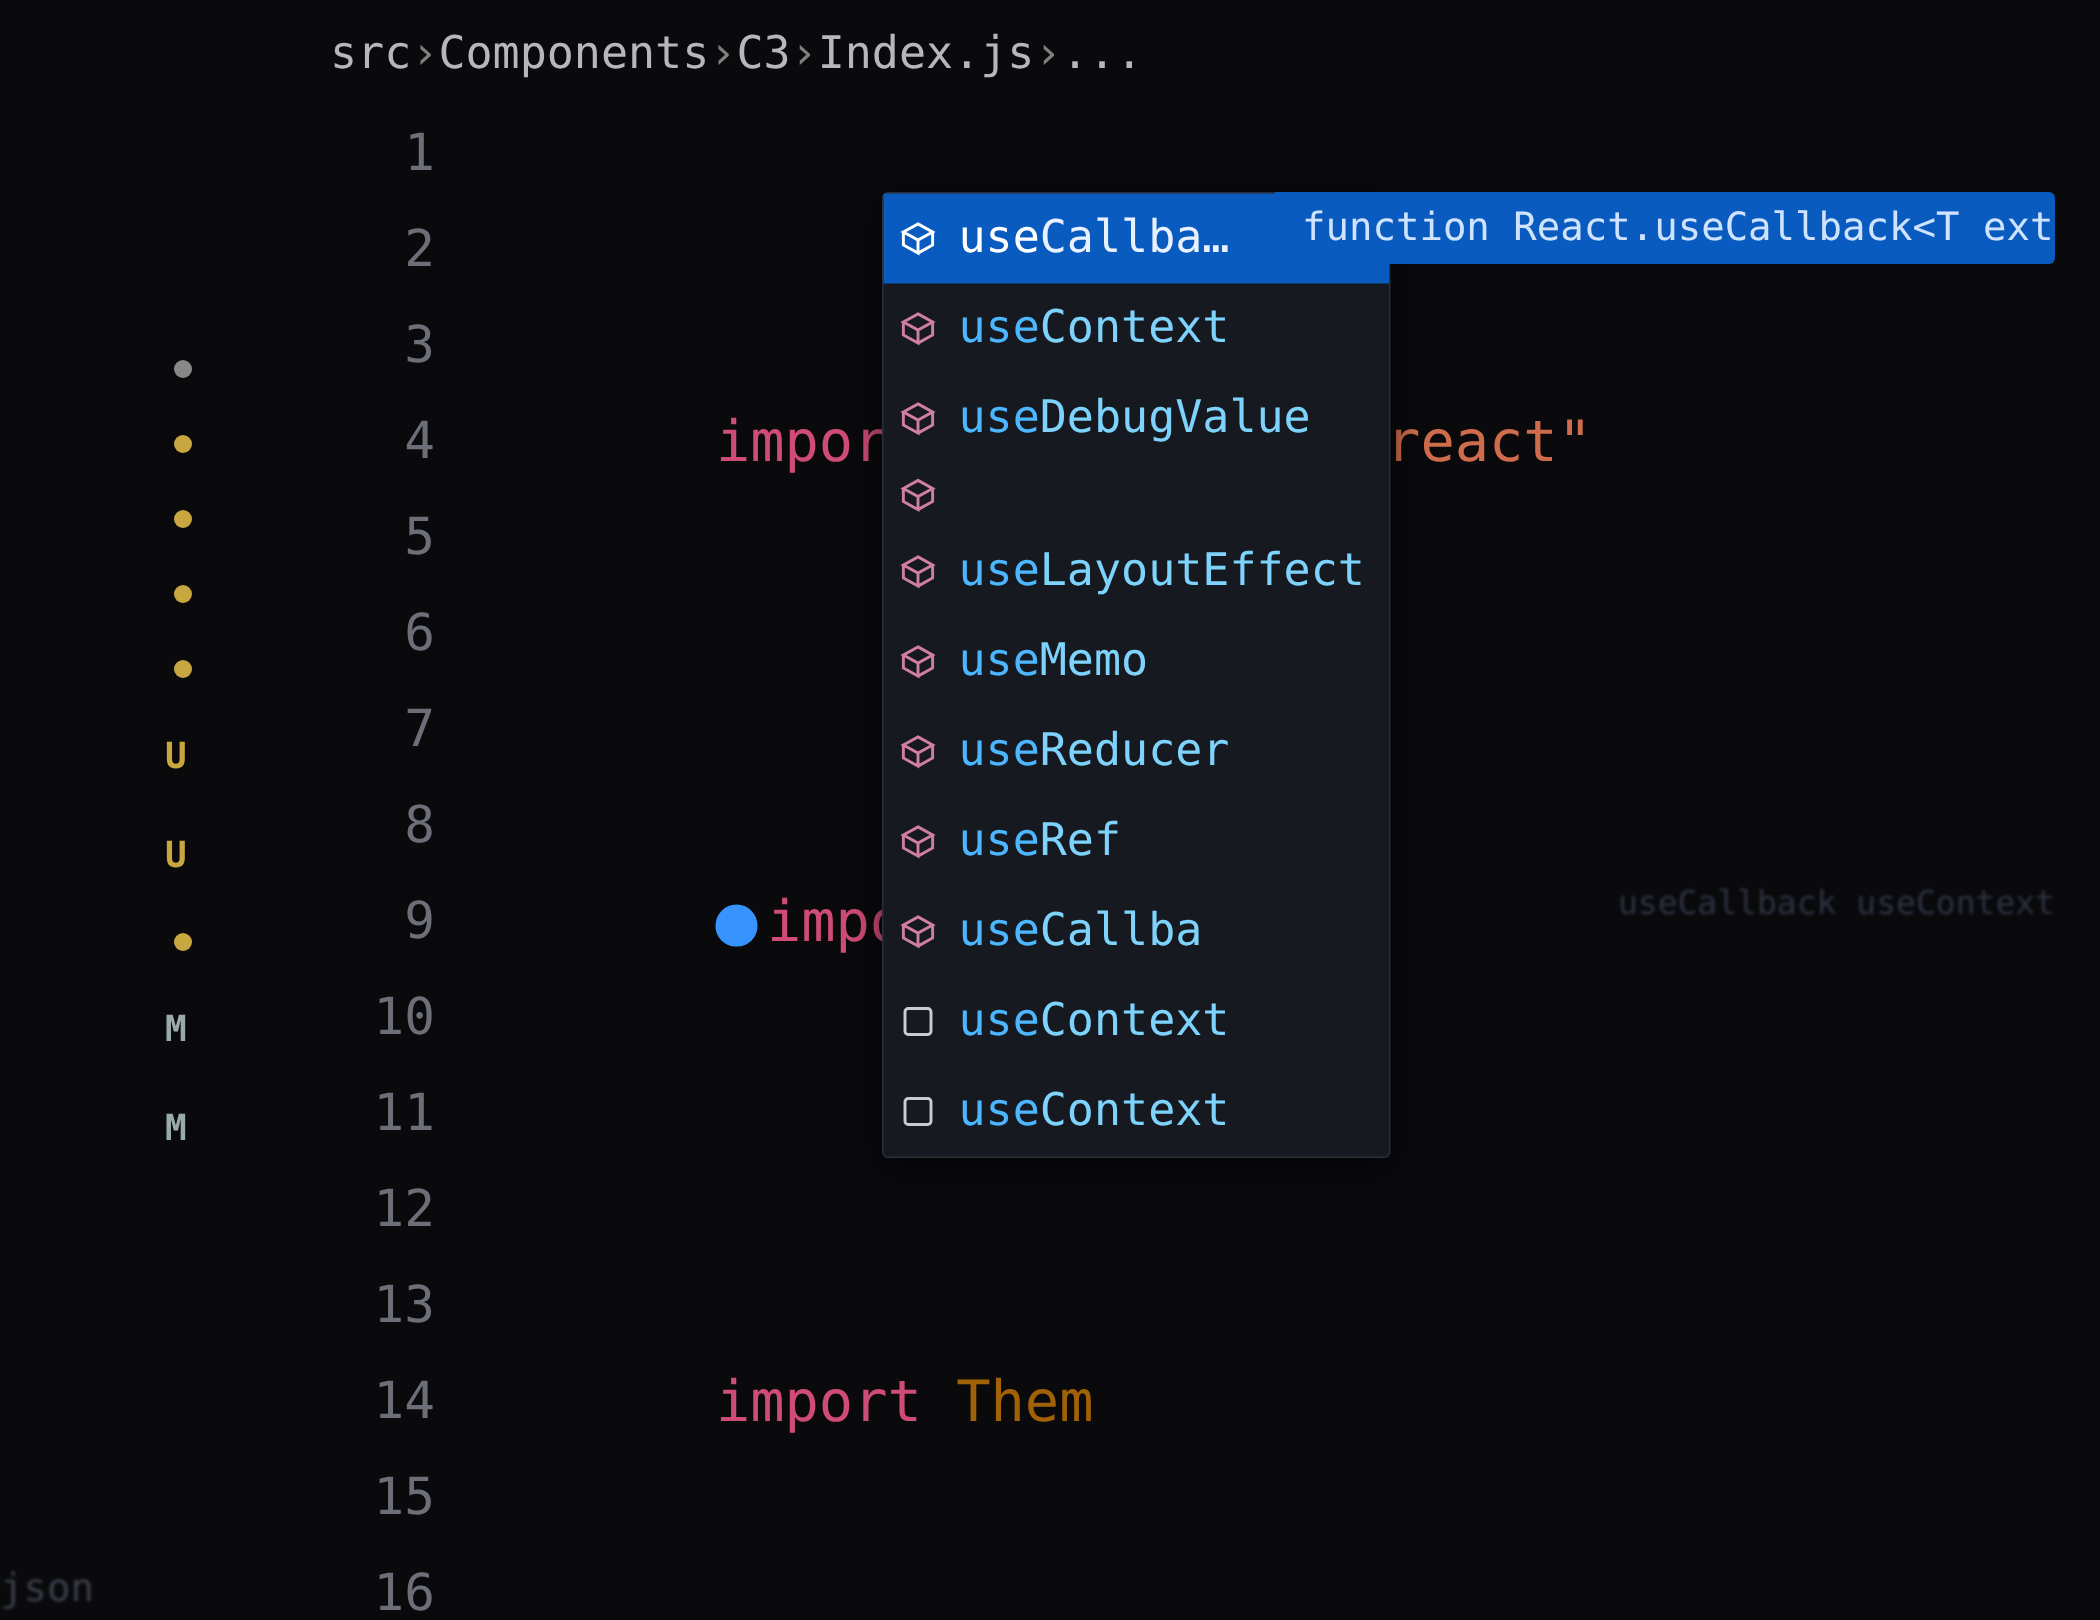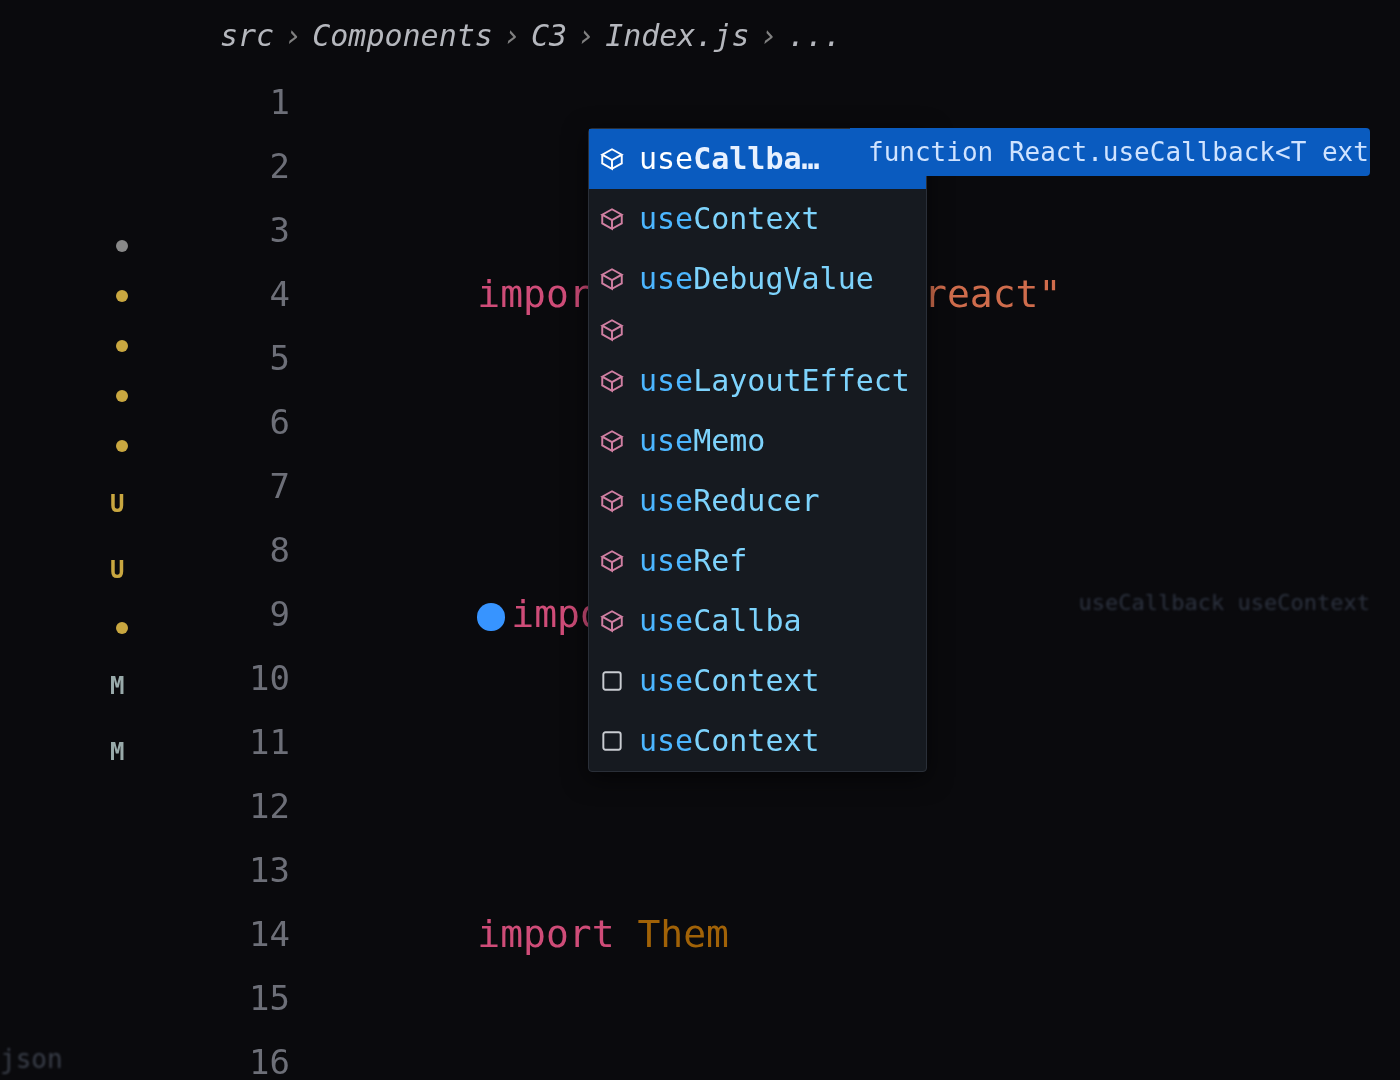--- a/index.html
+++ b/index.html
@@ -32,24 +32,23 @@
     font-weight: bold;
     font-size: 24px;
   }
   .marker-letter.m { color: #9aa; }
   .breadcrumb {
     position: absolute;
     left: 220px;
     top: 18px;
     display: flex;
     align-items: center;
-    gap: 10px;
+    gap: 0;
     font-size: 30px;
     color: #b5b7bd;
-    font-style: italic;
   }
   .breadcrumb .sep { color: #808080; }
   .breadcrumb .item { }
   .editor {
     position: absolute;
     left: 230px;
     top: 70px;
     font-size: 38px;
     line-height: 64px;
     white-space: pre;
@@ -103,21 +102,21 @@
     background: #0a5bbf;
     color: #fff;
   }
   .suggest-icon {
     width: 26px; height: 26px;
     display: inline-flex; align-items: center; justify-content: center;
   }
   .suggest-label .match { color: #4cb6ff; }
   .suggest-row.selected .suggest-label .match { color: #fff; }
   .suggest-label .rest { color: #7dd3fc; }
-  .suggest-row.selected .suggest-label .rest { color: #e8f1ff; font-weight: bold; }
+  .suggest-row.selected .suggest-label .rest { color: #e8f1ff; }
   .suggest-doc {
     position: absolute;
     left: 850px;
     top: 128px;
     height: 48px;
     padding: 6px 36px 6px 18px;
     background: #0a5bbf;
     color: #cfe3ff;
     font-size: 26px;
     display:flex; align-items:center;

